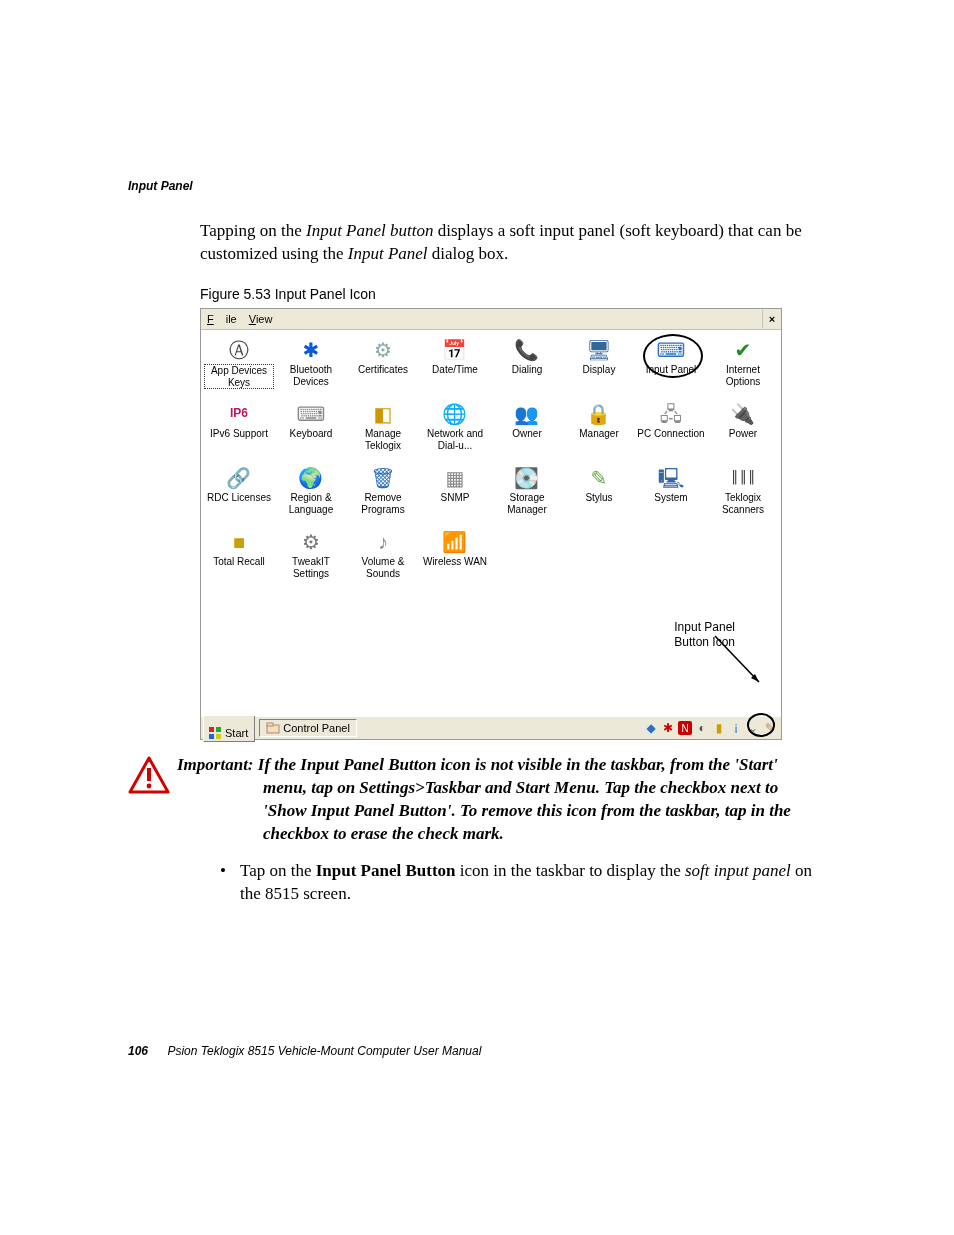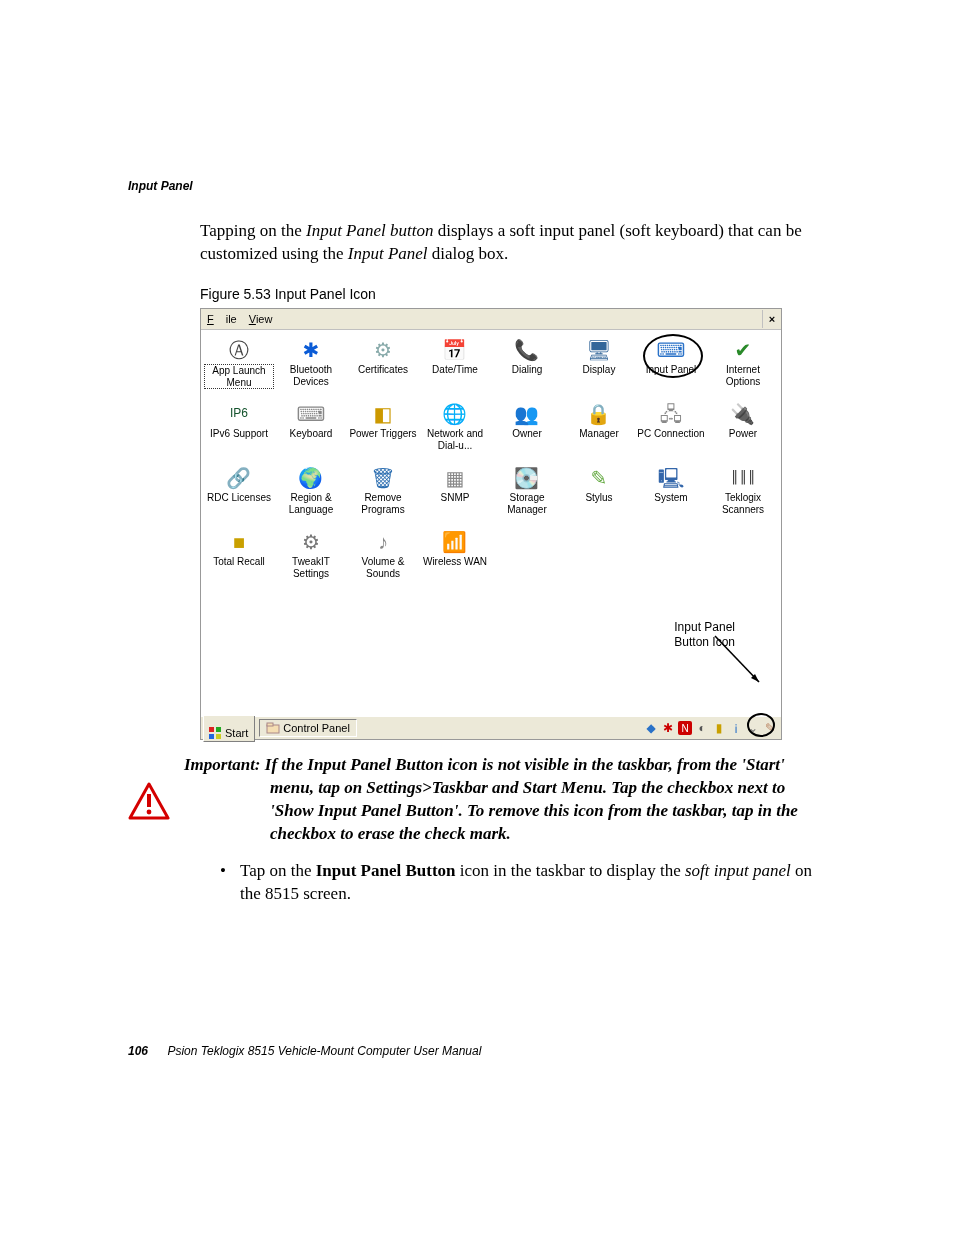--- a/index.html
+++ b/index.html
@@ -167,22 +167,22 @@
     bottom: 2px;
     width: 24px; height: 20px;
     border: 2px solid #000;
     border-radius: 50%;
     pointer-events: none;
   }
 
   .important-block {
     display: flex;
     margin-top: 14px;
-    gap: 14px;
-    align-items: center;
+    gap: 7px;
+    align-items: flex-start;
   }
   .warn-tri {
     width: 42px; flex: 0 0 42px;
     margin-top: 2px;
   }
   .important-text {
     font-style: italic;
     font-size: 17px;
     line-height: 1.35;
   }
@@ -231,21 +231,21 @@
       <div class="menu-items">
         <span><u>F</u><span></span>ile</span>
         <span><u>V</u>iew</span>
       </div>
       <div class="close-x">×</div>
     </div>
 
     <div class="icon-area" id="icon-area">
       <div class="cp-item selected">
           <div class="ico" style="color: rgb(68, 68, 68);">Ⓐ</div>
-          <div class="lbl">App Launch Menu</div>
+          <div class="lbl">App Devices Keys</div>
         </div>
         <div class="cp-item">
           <div class="ico" style="color: rgb(10, 91, 214);">✱</div>
           <div class="lbl">Bluetooth Devices</div>
         </div>
         <div class="cp-item">
           <div class="ico" style="color: rgb(136, 170, 170);">⚙</div>
           <div class="lbl">Certificates</div>
         </div>
         <div class="cp-item">
@@ -263,30 +263,30 @@
         <div class="cp-item highlighted">
           <div class="ico" style="color: rgb(42, 114, 200);">⌨</div>
           <div class="lbl">Input Panel</div>
           <div class="highlight-circle"></div>
         </div>
         <div class="cp-item">
           <div class="ico" style="color: rgb(42, 138, 42);">✔</div>
           <div class="lbl">Internet Options</div>
         </div>
         <div class="cp-item">
-          <div class="ico" style="color: #14532d; font-size: 12px; font-weight: normal;">IP6</div>
+          <div class="ico" style="color: #be185d; font-size: 12px; font-weight: bold;">IP6</div>
           <div class="lbl">IPv6 Support</div>
         </div>
         <div class="cp-item">
           <div class="ico" style="color: rgb(136, 136, 136);">⌨</div>
           <div class="lbl">Keyboard</div>
         </div>
         <div class="cp-item">
           <div class="ico" style="color: rgb(204, 153, 0);">◧</div>
-          <div class="lbl">Power Triggers</div>
+          <div class="lbl">Manage Teklogix</div>
         </div>
         <div class="cp-item">
           <div class="ico" style="color: rgb(42, 109, 176);">🌐</div>
           <div class="lbl">Network and Dial-u...</div>
         </div>
         <div class="cp-item">
           <div class="ico" style="color: rgb(204, 102, 102);">👥</div>
           <div class="lbl">Owner</div>
         </div>
         <div class="cp-item">

